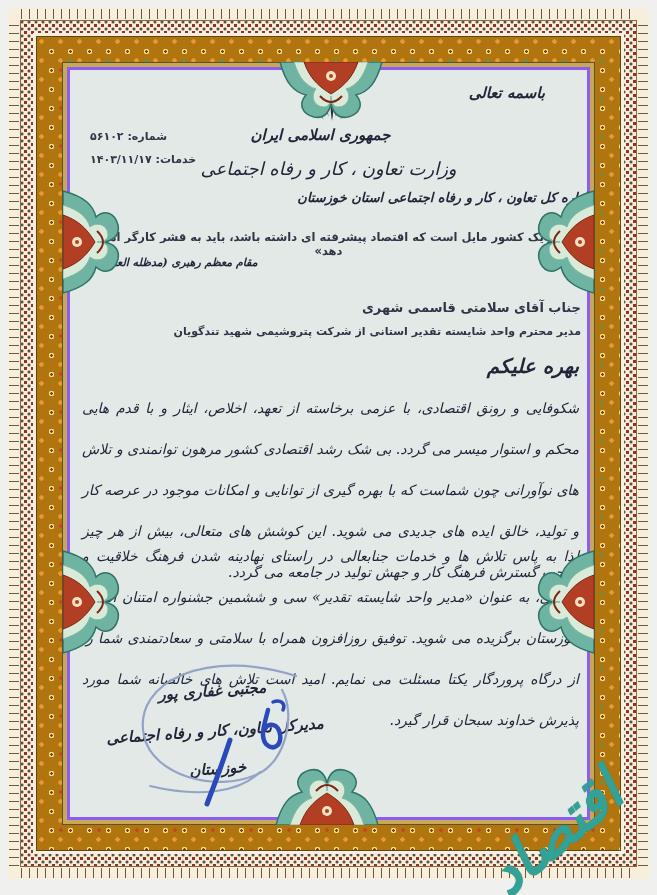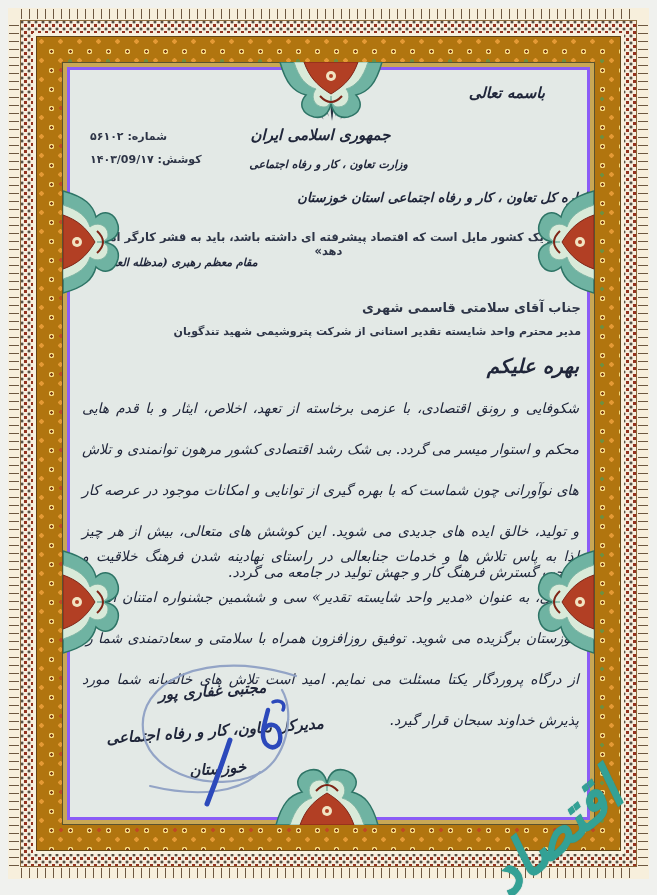--- a/index.html
+++ b/index.html
@@ -47,21 +47,21 @@
   .med-right-2{left:507px;top:570px;transform:rotate(90deg);}
 
   
   .abs{position:absolute;}
   .typed{font-family:"DejaVu Sans", sans-serif;font-weight:bold;color:#2e3547;}
   .nastaliq{font-family:"DejaVu Serif", serif;font-style:italic;color:#20263a;}
 
   .bismillah{right:42px;top:14px;font-size:15px;font-weight:bold;}
   .emblem{left:236px;top:8px;width:52px;height:50px;text-align:center;}
   .h-country{left:0;right:16px;top:56px;text-align:center;font-size:15px;font-weight:bold;}
-  .h-ministry{left:0;right:0;top:88px;text-align:center;font-size:11px;font-weight:bold;}
+  .h-ministry{left:0;right:0;top:88px;text-align:center;font-size:18px;font-weight:normal;}
   .h-dept{left:0;right:0;top:120px;text-align:right;font-size:13px;font-weight:bold;}
 
   .meta{left:20px;top:55px;font-size:11px;line-height:23px;text-align:left;direction:rtl;}
   .meta .val{letter-spacing:.5px;}
 
   .quote{left:6px;right:6px;top:160px;text-align:center;font-size:11.5px;}
   .attribution{left:26px;top:186px;font-size:11px;font-weight:bold;}
 
   .rcpt-name{right:6px;top:230px;font-size:13px;}
   .rcpt-title{right:6px;top:255px;font-size:11px;}
@@ -134,22 +134,22 @@
       <div class="abs h-country nastaliq">جمهوری اسلامی ایران</div>
       <div class="abs h-ministry nastaliq">وزارت تعاون ، کار و رفاه اجتماعی</div>
       <div class="abs h-dept nastaliq">اداره کل تعاون ، کار و رفاه اجتماعی استان خوزستان</div>
 
       <div class="abs meta typed">
         <div>
           <span>شماره:</span>
           <span class="val">۵۶۱۰۲</span>
         </div>
         <div>
-          <span>کوشش:</span>
-          <span class="val">۱۴۰۳/09/۱۷</span>
+          <span>خدمات:</span>
+          <span class="val">۱۴۰۳/۱۱/۱۷</span>
         </div>
       </div>
 
       <div class="abs quote typed">«اگر یک کشور مایل است که اقتصاد پیشرفته ای داشته باشد، باید به قشر کارگر اهمیت دهد»</div>
       <div class="abs attribution nastaliq">مقام معظم رهبری (مدظله العالی)</div>
 
       <div class="abs rcpt-name typed">جناب آقای سلامتی قاسمی شهری</div>
       <div class="abs rcpt-title typed">مدیر محترم واحد شایسته تقدیر استانی از شرکت پتروشیمی شهید تندگویان</div>
 
       <div class="abs salutation nastaliq">بهره علیکم</div>

